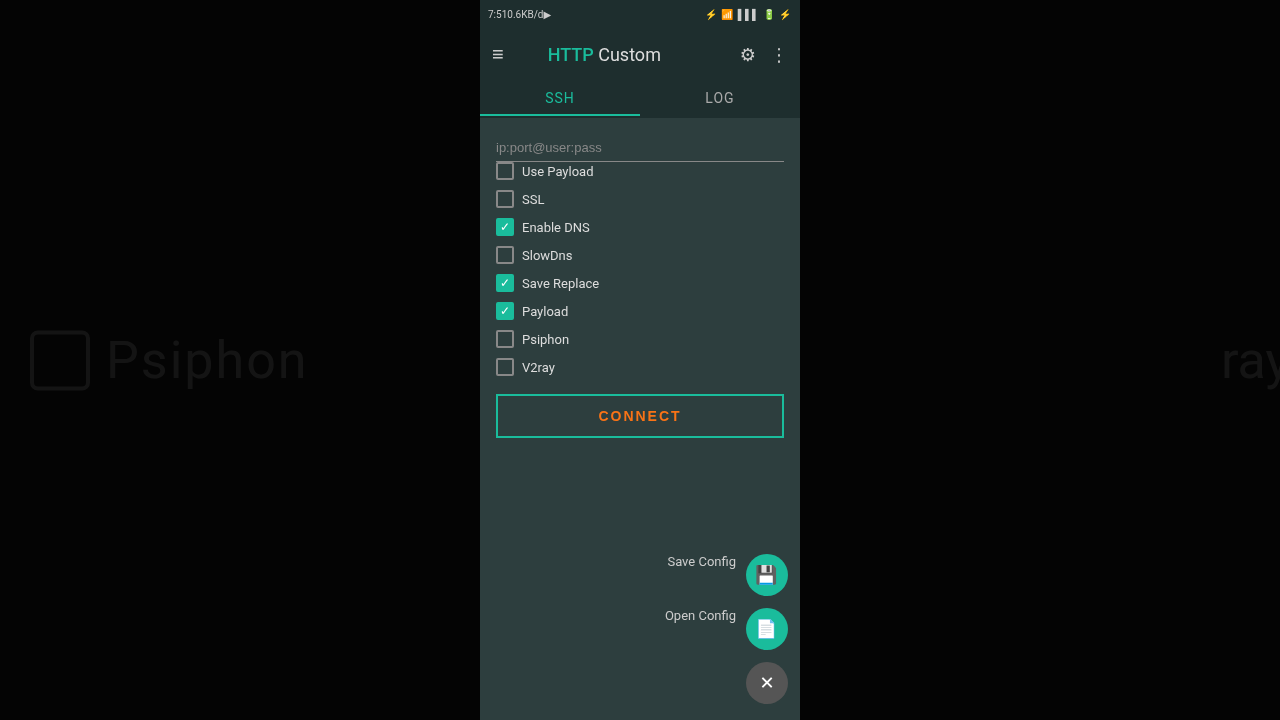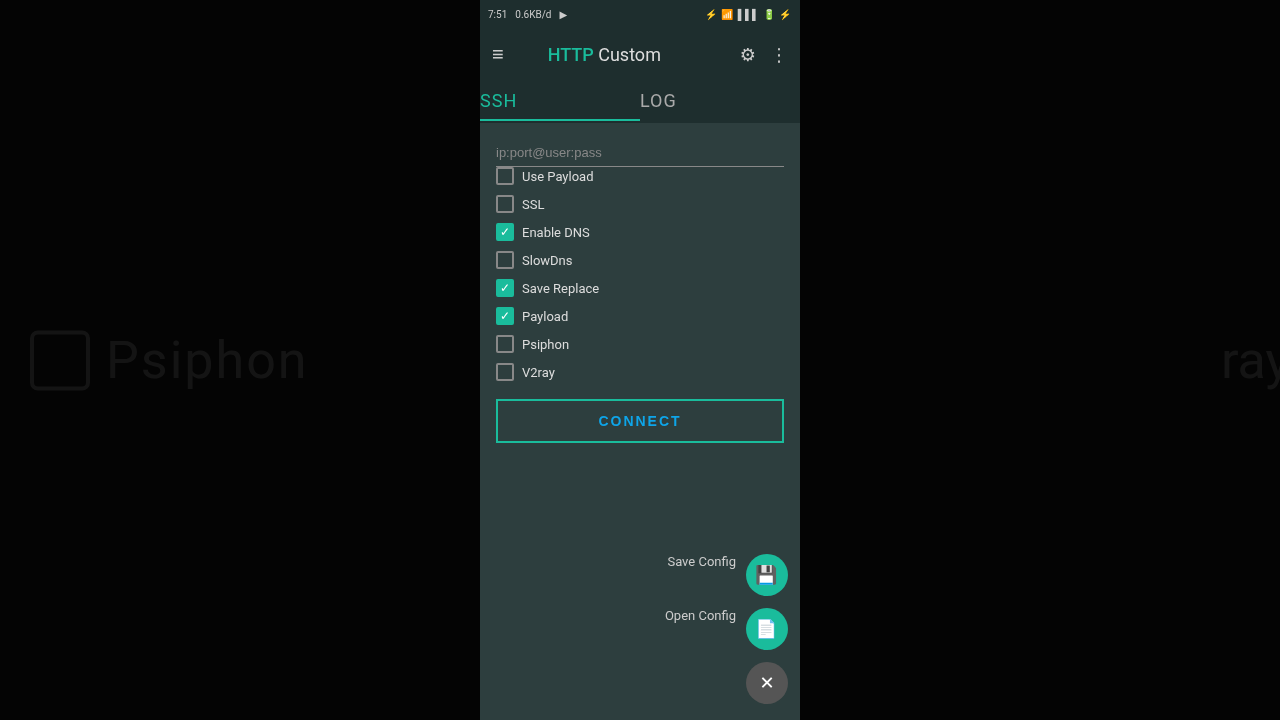--- a/index.html
+++ b/index.html
@@ -82,21 +82,21 @@
       display: flex;
       align-items: center;
       justify-content: space-between;
       padding: 0 8px;
       font-size: 10px;
       color: #ccc;
     }
     .status-bar .time-data {
       display: flex;
       align-items: center;
-      gap: 8px;
+      gap: 0;
     }
     .status-icons {
       display: flex;
       align-items: center;
       gap: 4px;
     }
 
     
     .app-header {
       background: #1e2e2e;
@@ -136,22 +136,23 @@
     }
 
     
     .tabs {
       background: #1e2e2e;
       display: flex;
       border-bottom: 2px solid transparent;
     }
     .tab {
       flex: 1;
+      text-align: center;
       padding: 10px 0;
-      font-size: 18px;
+      font-size: 14px;
       color: #aaa;
       cursor: pointer;
       letter-spacing: 1px;
       position: relative;
     }
     .tab.active {
       color: #1abc9c;
     }
     .tab.active::after {
       content: '';
@@ -227,21 +228,21 @@
       color: #fff;
       font-size: 12px;
       line-height: 1;
     }
 
     
     .connect-btn {
       width: 100%;
       background: transparent;
       border: 2px solid #1abc9c;
-      color: #0ea5e9;
+      color: #f97316;
       font-size: 14px;
       font-weight: 600;
       letter-spacing: 2px;
       padding: 12px 0;
       cursor: pointer;
       text-align: center;
     }
 
     
     .fab-area {

